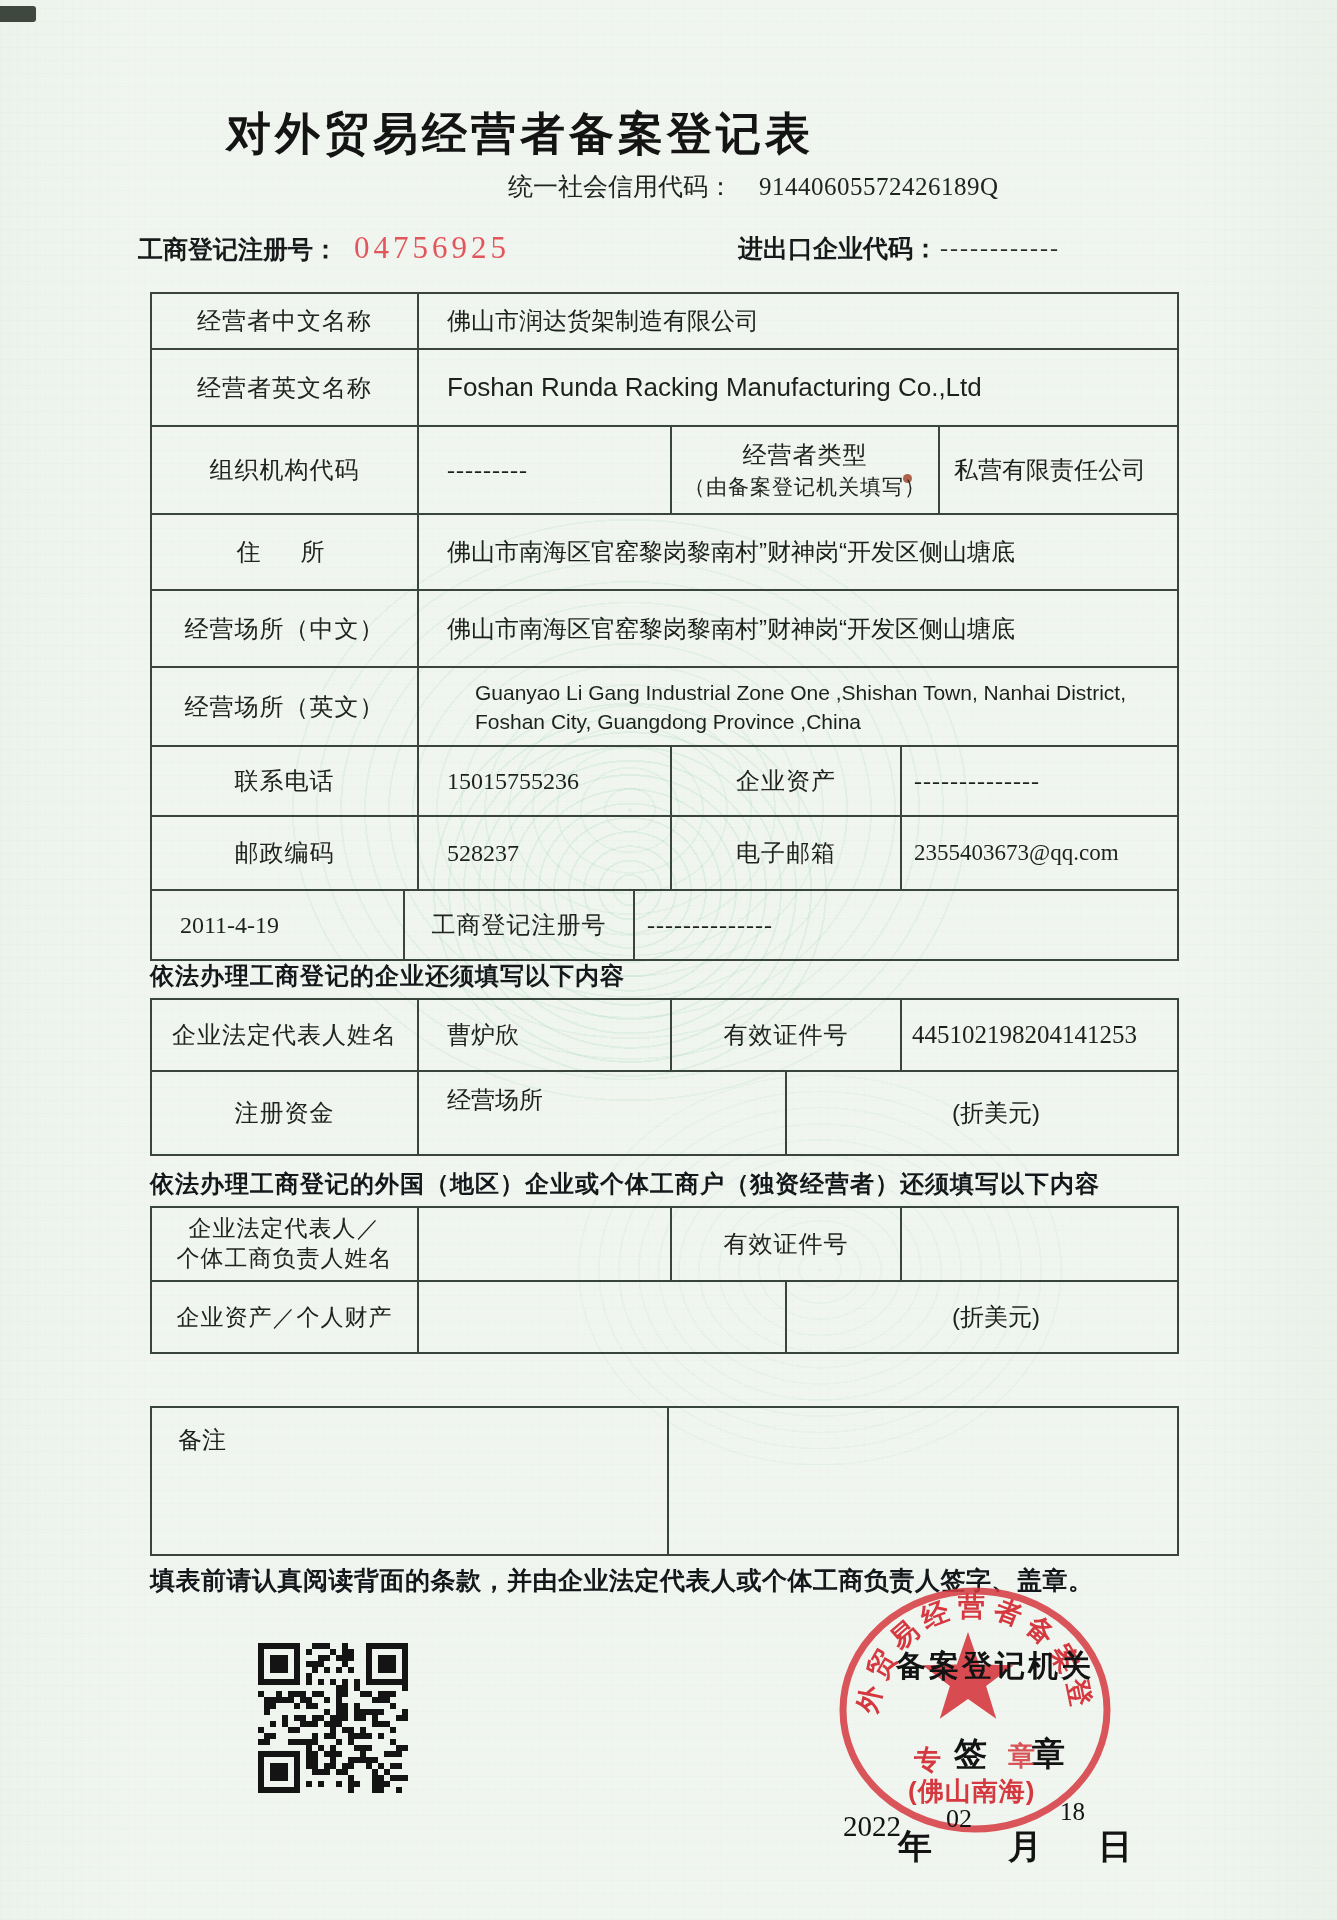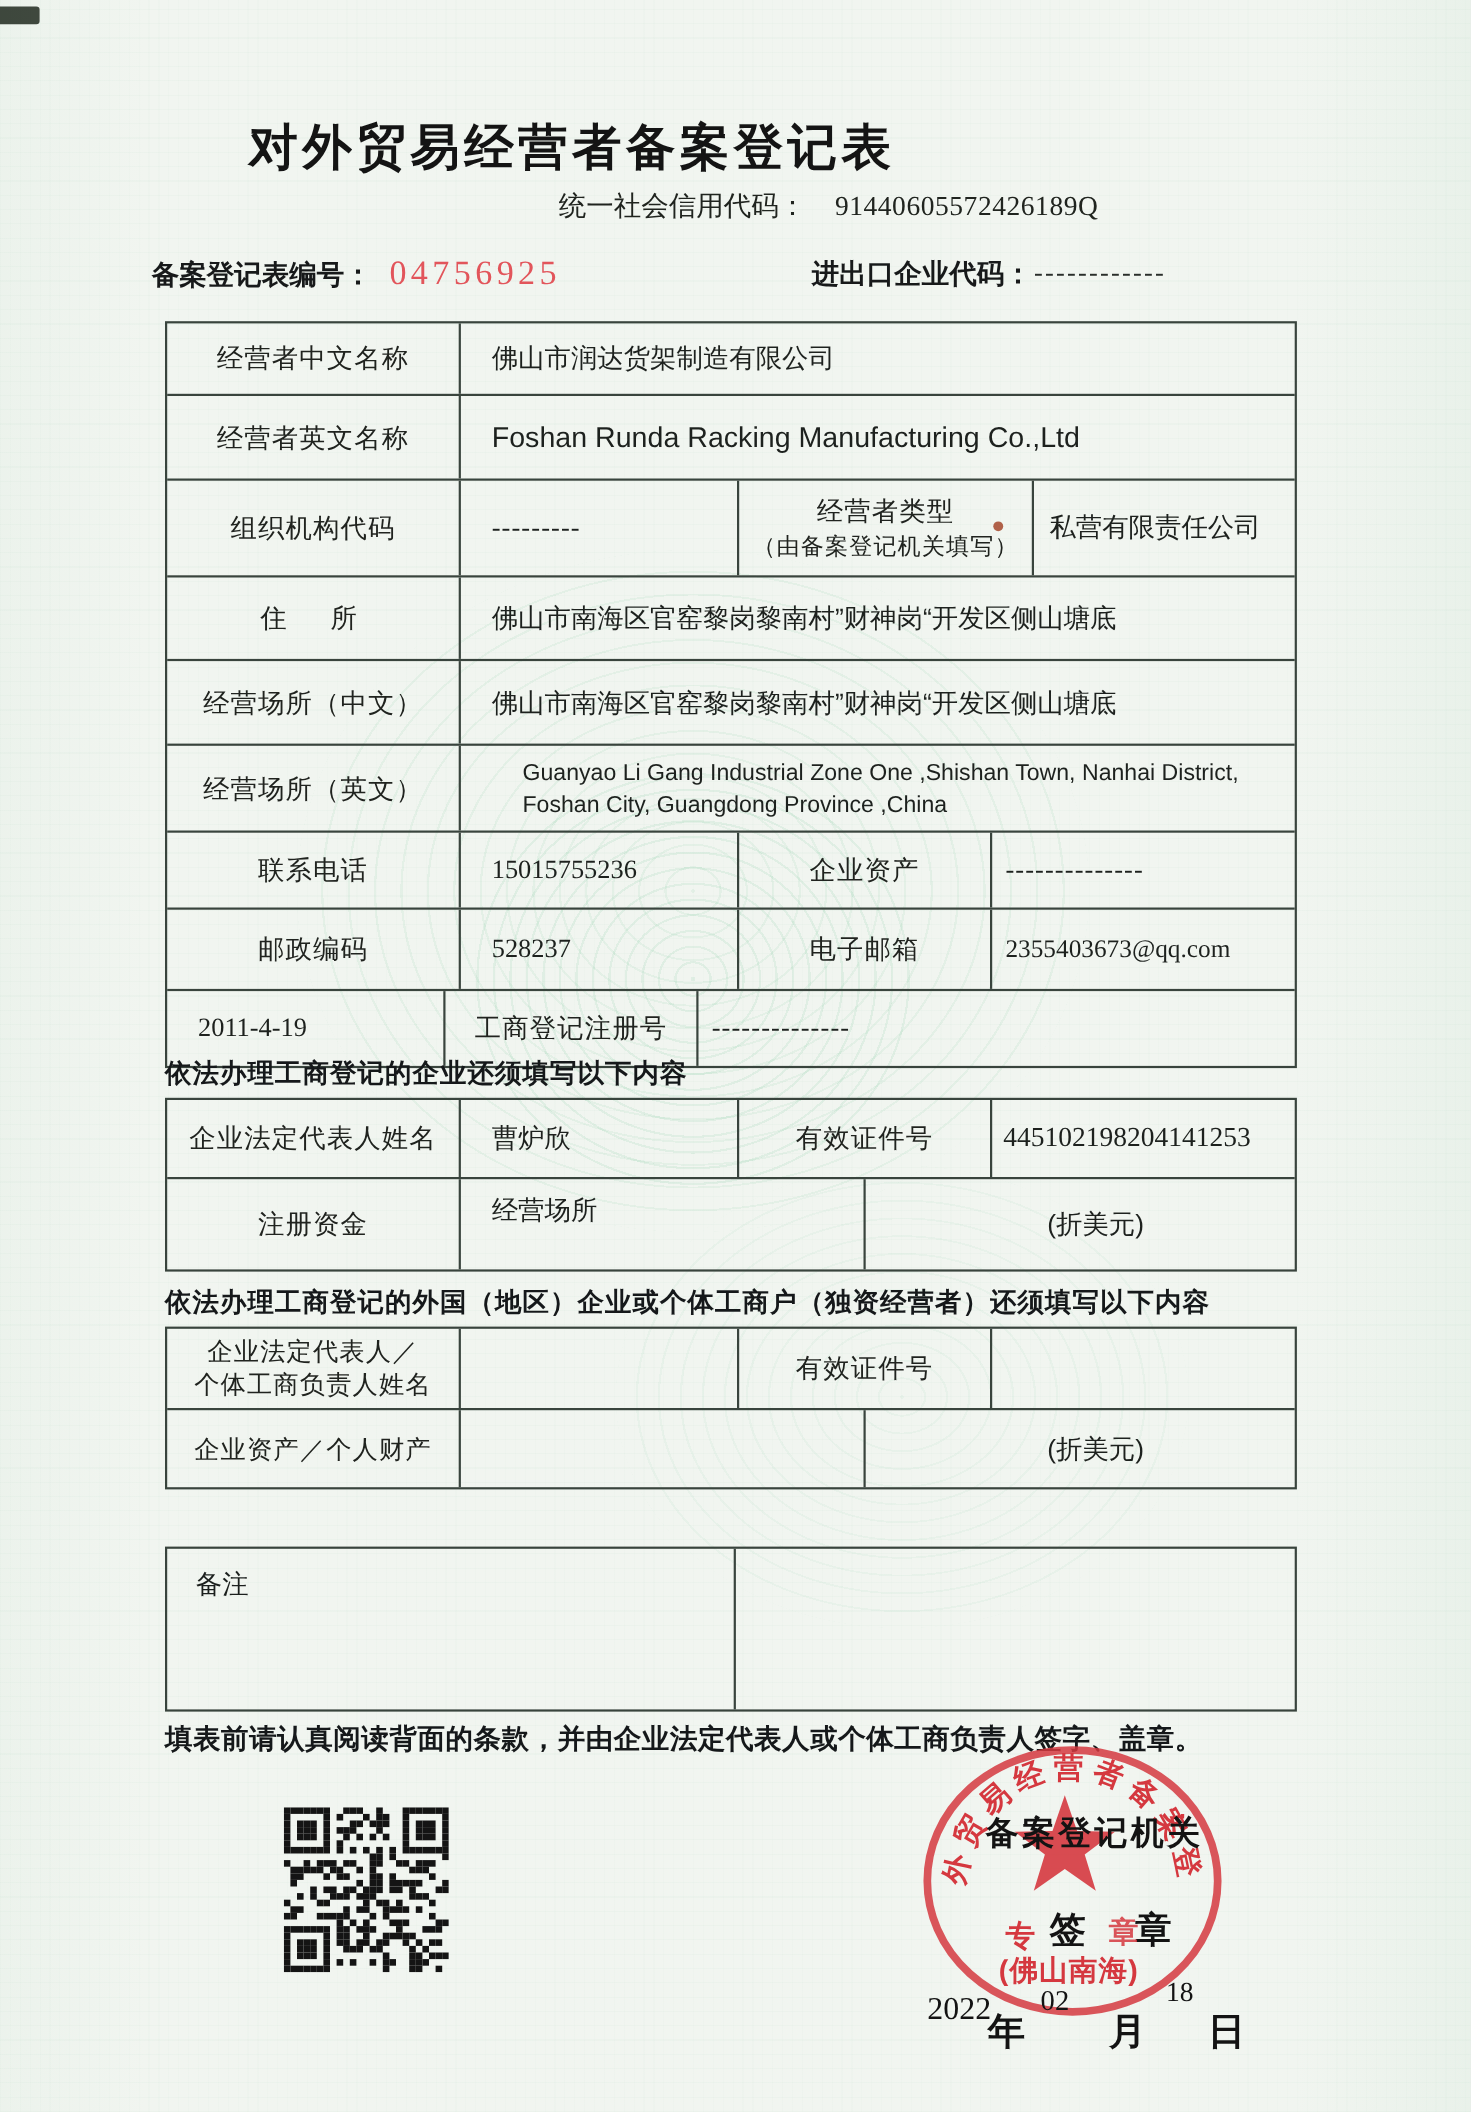--- a/index.html
+++ b/index.html
@@ -97,31 +97,31 @@
   <div class="speck"></div>
 
   <div class="title">对外贸易经营者备案登记表</div>
 
   <div class="credit-line">
     <span class="lbl">统一社会信用代码：</span>
     <span class="val num">91440605572426189Q</span>
   </div>
 
   <div class="regno-line">
-    <span class="lbl">备案登记表编号：</span>
+    <span class="lbl">工商登记注册号：</span>
     <span class="val num">04756925</span>
   </div>
 
   <div class="iecode-line">
     <span class="lbl">进出口企业代码：</span>
     <span class="val num dash">------------</span>
   </div>
 
   <div class="tbl" style="top:292px">
-    <div class="row" style="height:64px">
+    <div class="row" style="height:54px">
       <div class="cell label w267">经营者中文名称</div>
       <div class="cell value wrest">佛山市润达货架制造有限公司</div>
     </div>
     <div class="row" style="height:75px">
       <div class="cell label w267">经营者英文名称</div>
       <div class="cell value wrest" style="font-size:26px">Foshan Runda Racking Manufacturing Co.,Ltd</div>
     </div>
     <div class="row" style="height:86px">
       <div class="cell label w267">组织机构代码</div>
       <div class="cell value num dash w253">---------</div>

